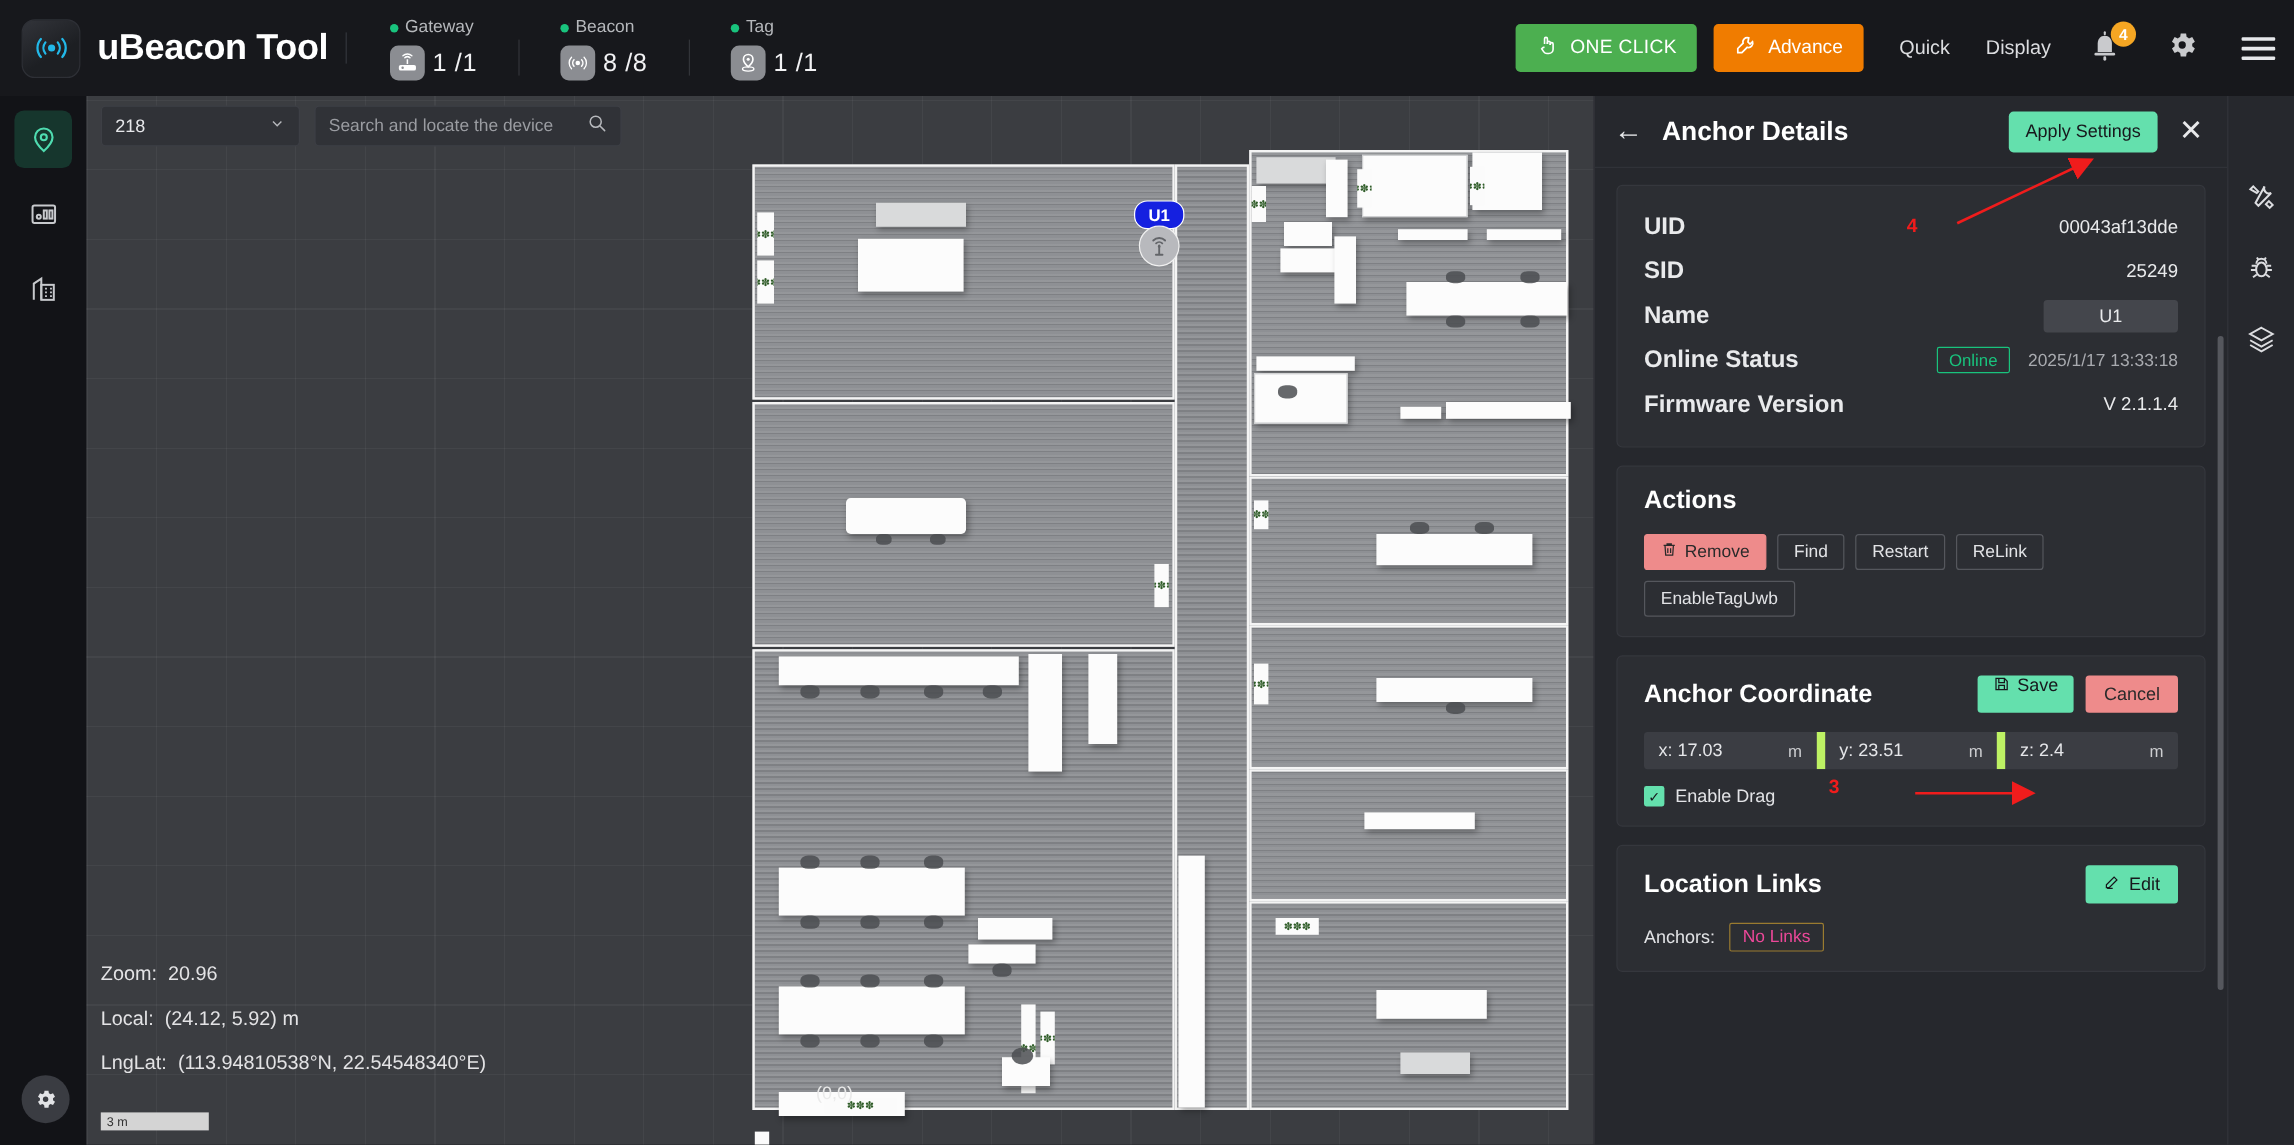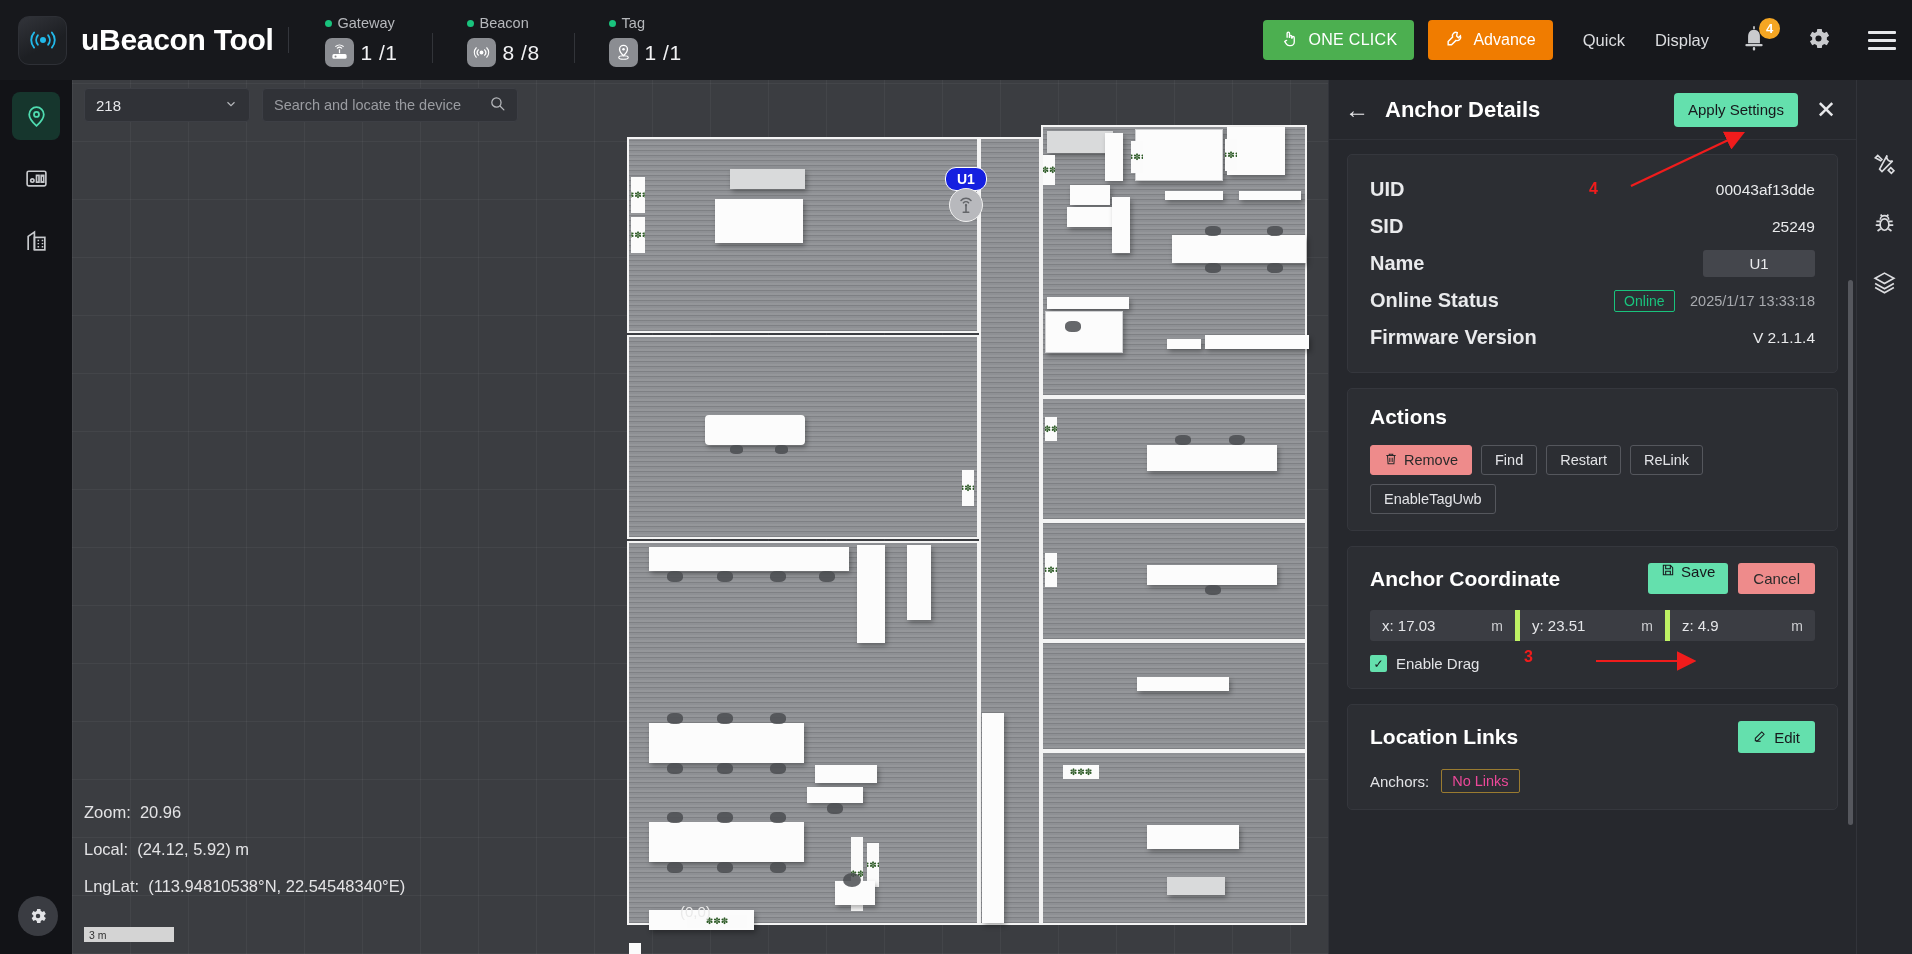--- a/index.html
+++ b/index.html
@@ -219,21 +219,21 @@
     height: 31px; padding: 0 15px; font-size: 15px; cursor: pointer;
     margin-left: 10px; font-family: inherit;
   }
   .coord-inputs {
     display: flex; margin-top: 16px; background: #3b3d43; border-radius: 3px;
     overflow: hidden;
   }
   .coord-cell {
     flex: 1; display: flex; align-items: center; justify-content: space-between;
     padding: 7px 12px; color: #e5e6e9; font-size: 15px;
-    border-right: 5px solid #bef264;
+    border-right: 7px solid #bef264;
   }
   .coord-cell:last-child { border-right: none; }
   .coord-unit { color: #cdced1; font-size: 14px; }
 
   .chk-row { display: flex; align-items: center; gap: 9px; margin-top: 14px; }
   .chk {
     width: 17px; height: 17px; border-radius: 2px; background: #64e0ad;
     display: flex; align-items: center; justify-content: center;
     color: #17181c; font-size: 12px; cursor: pointer;
   }
@@ -648,21 +648,21 @@
         <div class="coord-inputs">
           <div class="coord-cell">
             <span>x: 17.03</span>
             <span class="coord-unit">m</span>
           </div>
           <div class="coord-cell">
             <span>y: 23.51</span>
             <span class="coord-unit">m</span>
           </div>
           <div class="coord-cell">
-            <span>z: 4.9</span>
+            <span>z: 2.4</span>
             <span class="coord-unit">m</span>
           </div>
         </div>
         <div class="chk-row">
           <span class="chk">✓</span>
           <span class="chk-label">Enable Drag</span>
         </div>
       </div>
 
       <div class="card">

